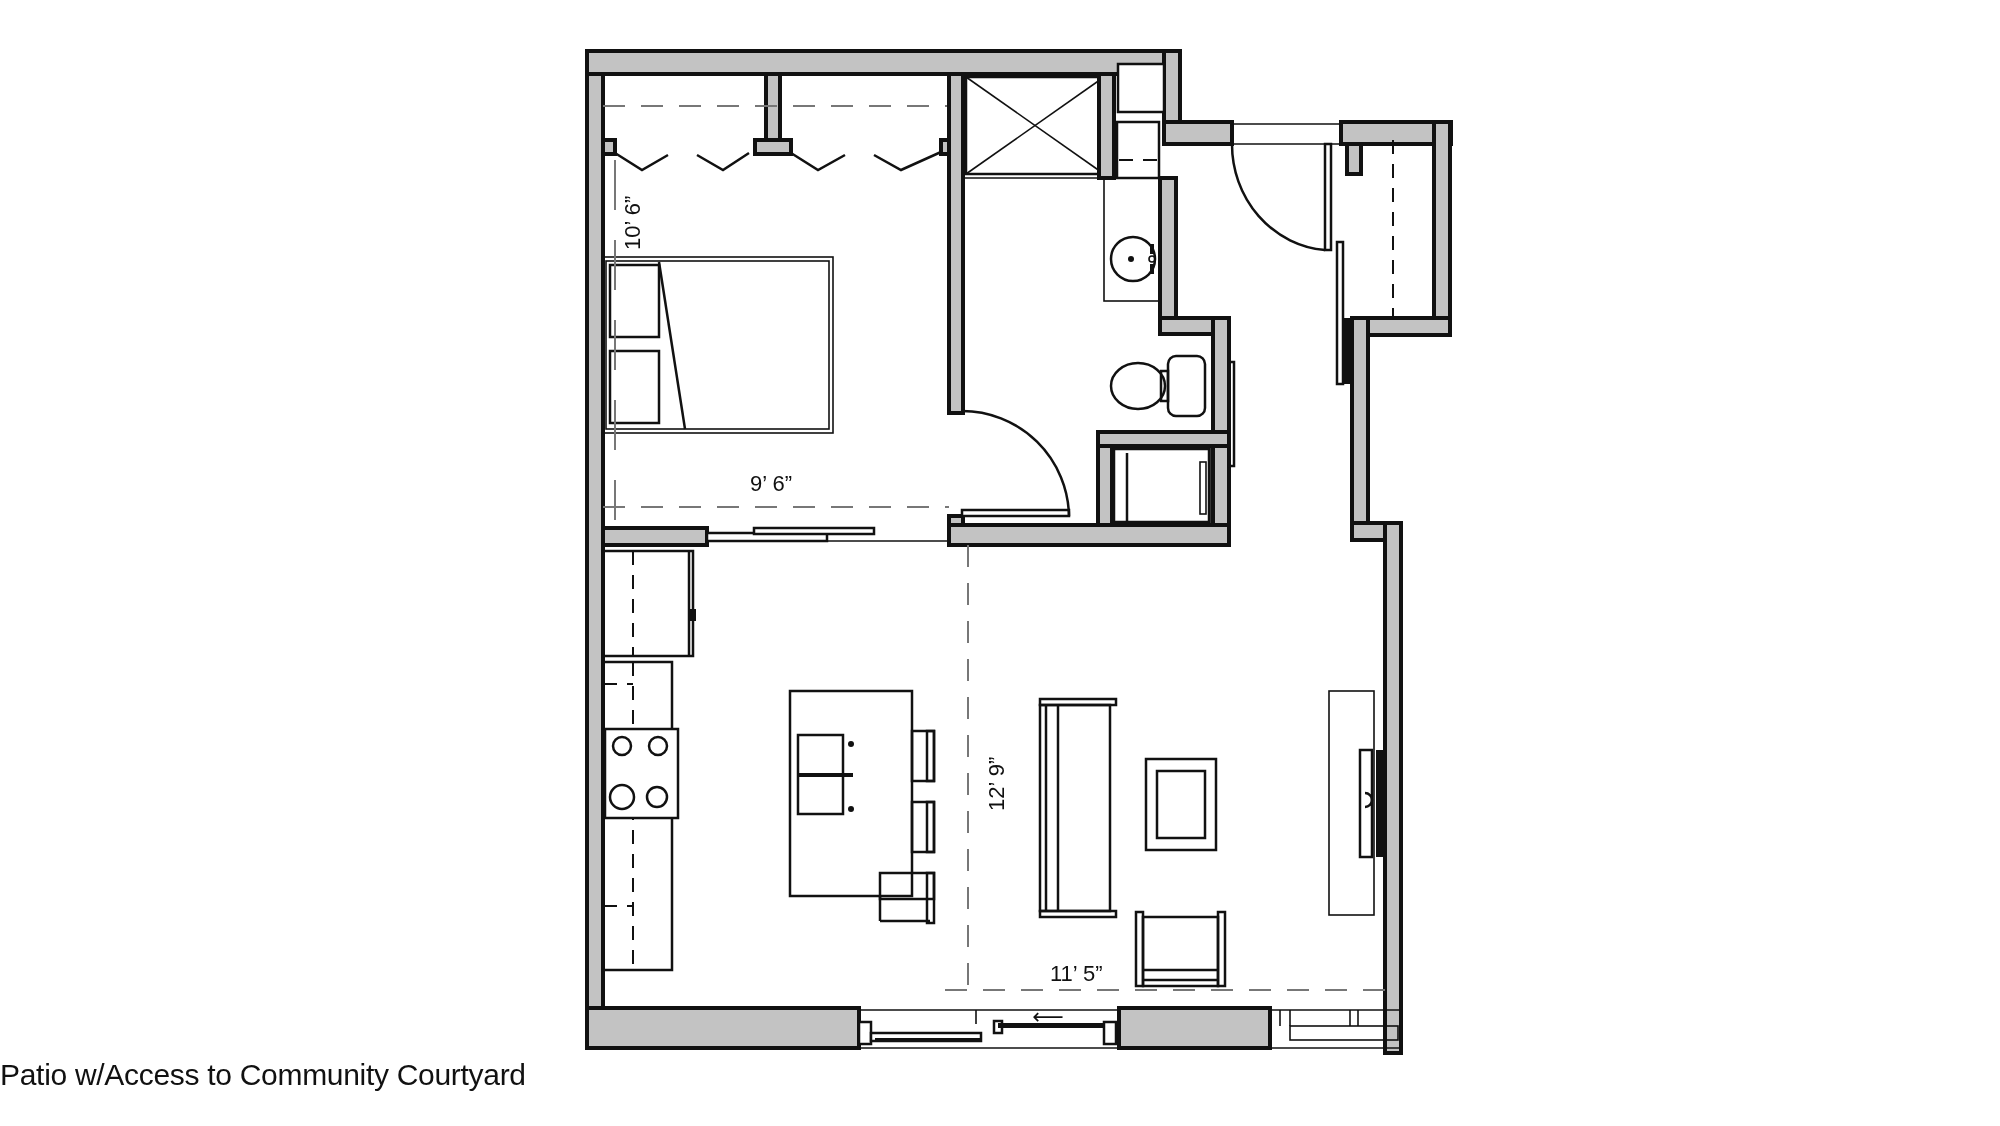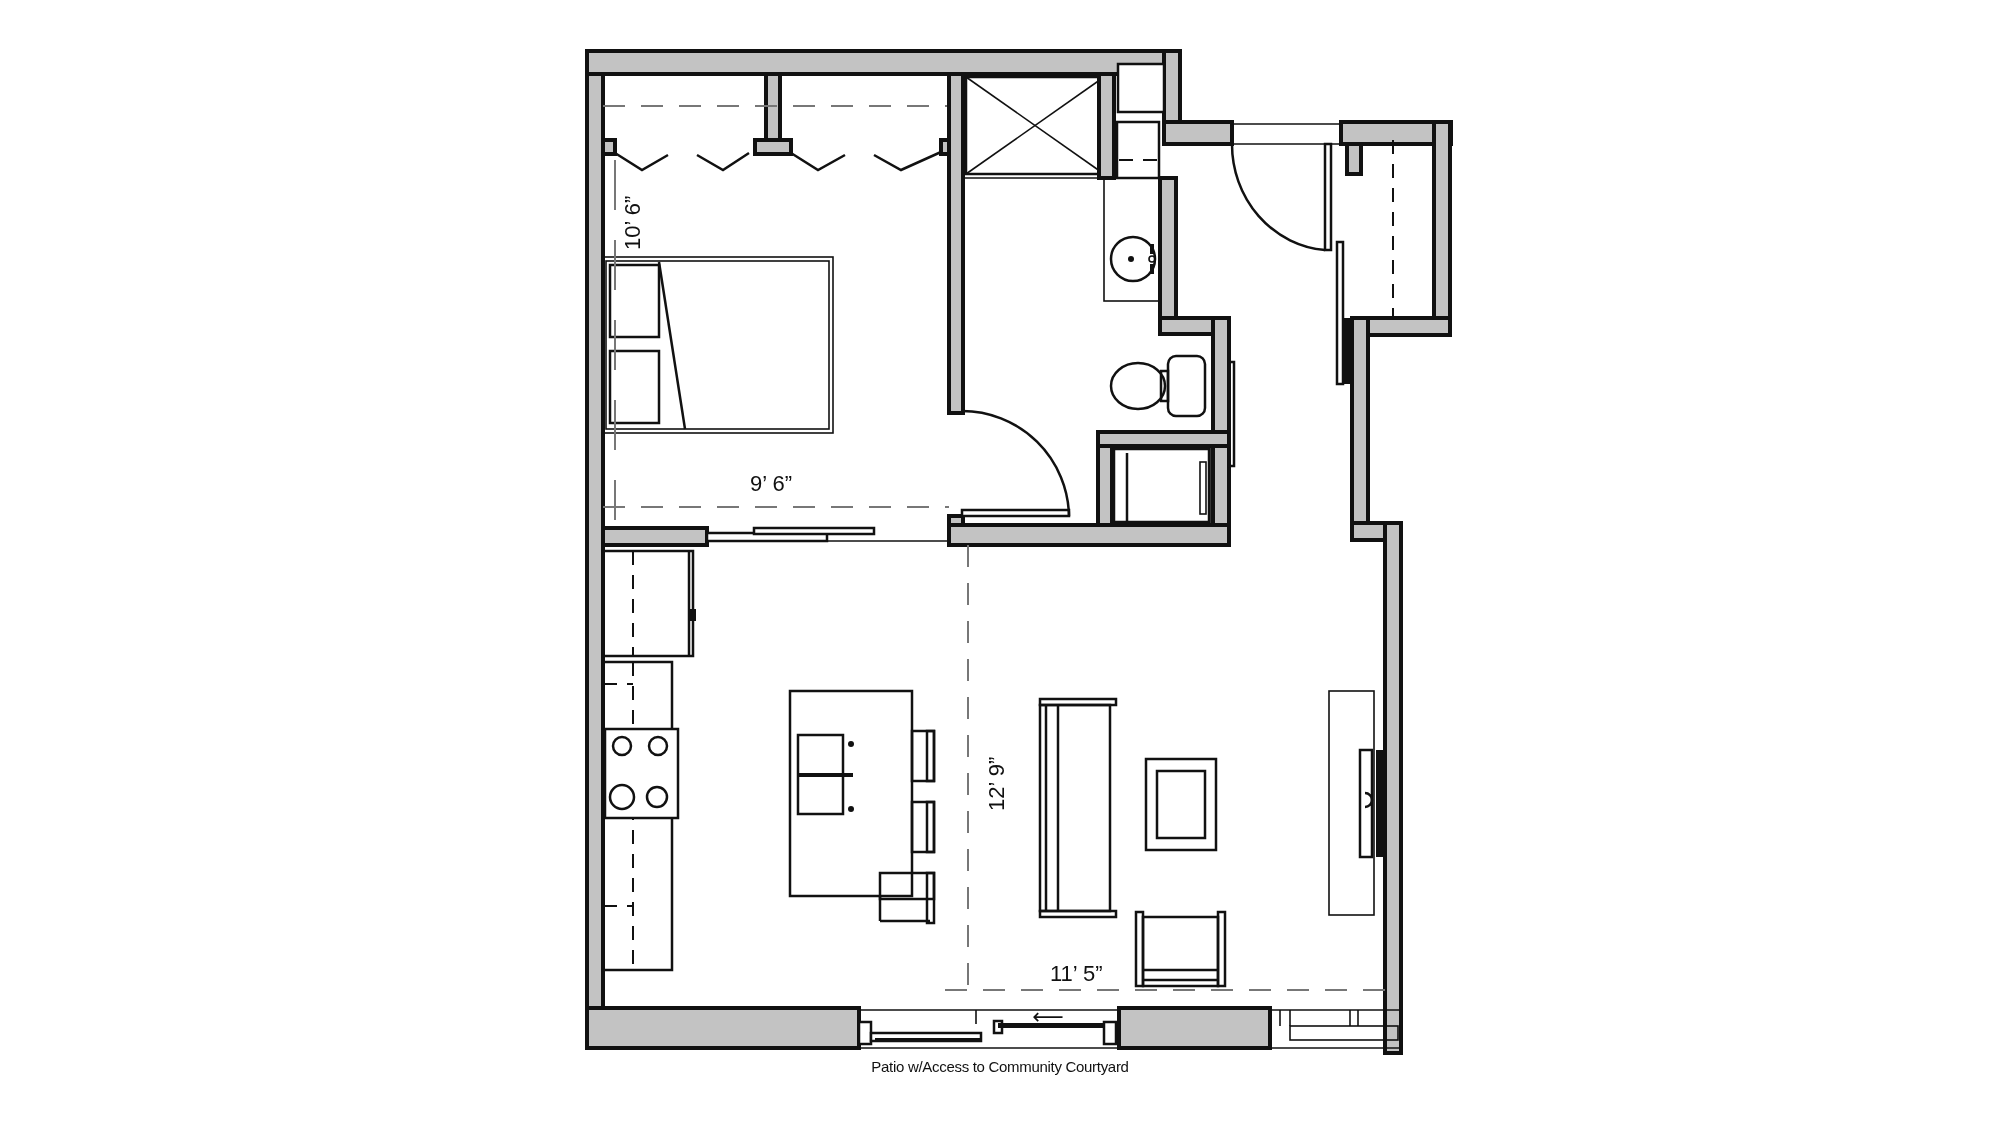--- a/index.html
+++ b/index.html
@@ -5,21 +5,21 @@
   html, body { margin: 0; padding: 0; background: #ffffff; }
   body { width: 2000px; height: 1126px; position: relative; overflow: hidden; font-family: "Liberation Sans", sans-serif; }
   #plan { position: absolute; left: 0; top: 0; width: 2000px; height: 1126px; }
   .wall { fill: #c3c3c3; stroke: #111; stroke-width: 4; }
   .line { fill: none; stroke: #111; stroke-width: 2.5; }
   .thin { fill: none; stroke: #111; stroke-width: 1.6; }
   .white { fill: #fff; stroke: #111; stroke-width: 2.5; }
   .dash { fill: none; stroke: #777; stroke-width: 2; stroke-dasharray: 22 16; }
   .dashk { fill: none; stroke: #111; stroke-width: 2; stroke-dasharray: 14 10; }
   .dim { font-family: "Liberation Sans", sans-serif; font-size: 22px; fill: #111; }
-  .caption { position: absolute; left: 0; width: 2000px; top: 1058px; text-align: center; font-size: 15px; color: #111; letter-spacing: -0.3px; }
+  .caption { position: absolute; left: 0; width: 2000px; top: 1058px; font-size: 30px; color: #111; letter-spacing: -0.3px; }
 </style>
 </head>
 <body>
 
 <svg id="plan" viewBox="0 0 2000 1126" xmlns="http://www.w3.org/2000/svg">
 
   <g>
 
     <rect class="wall" x="587" y="51" width="16" height="960"></rect>
 

